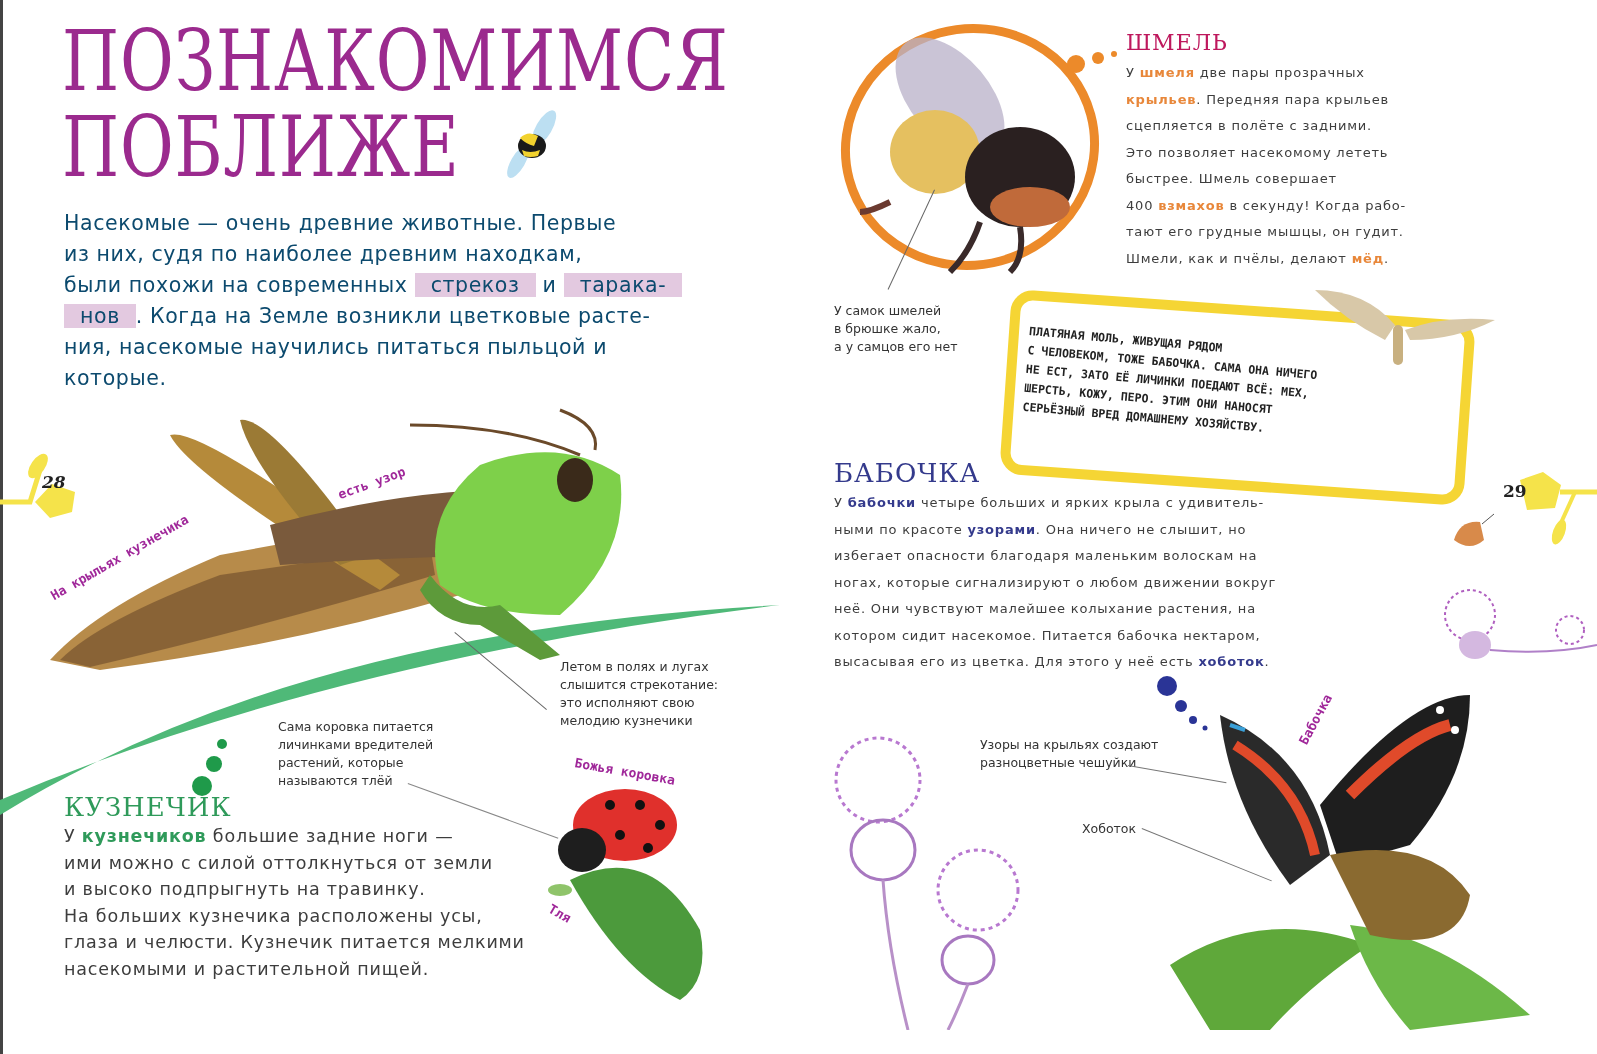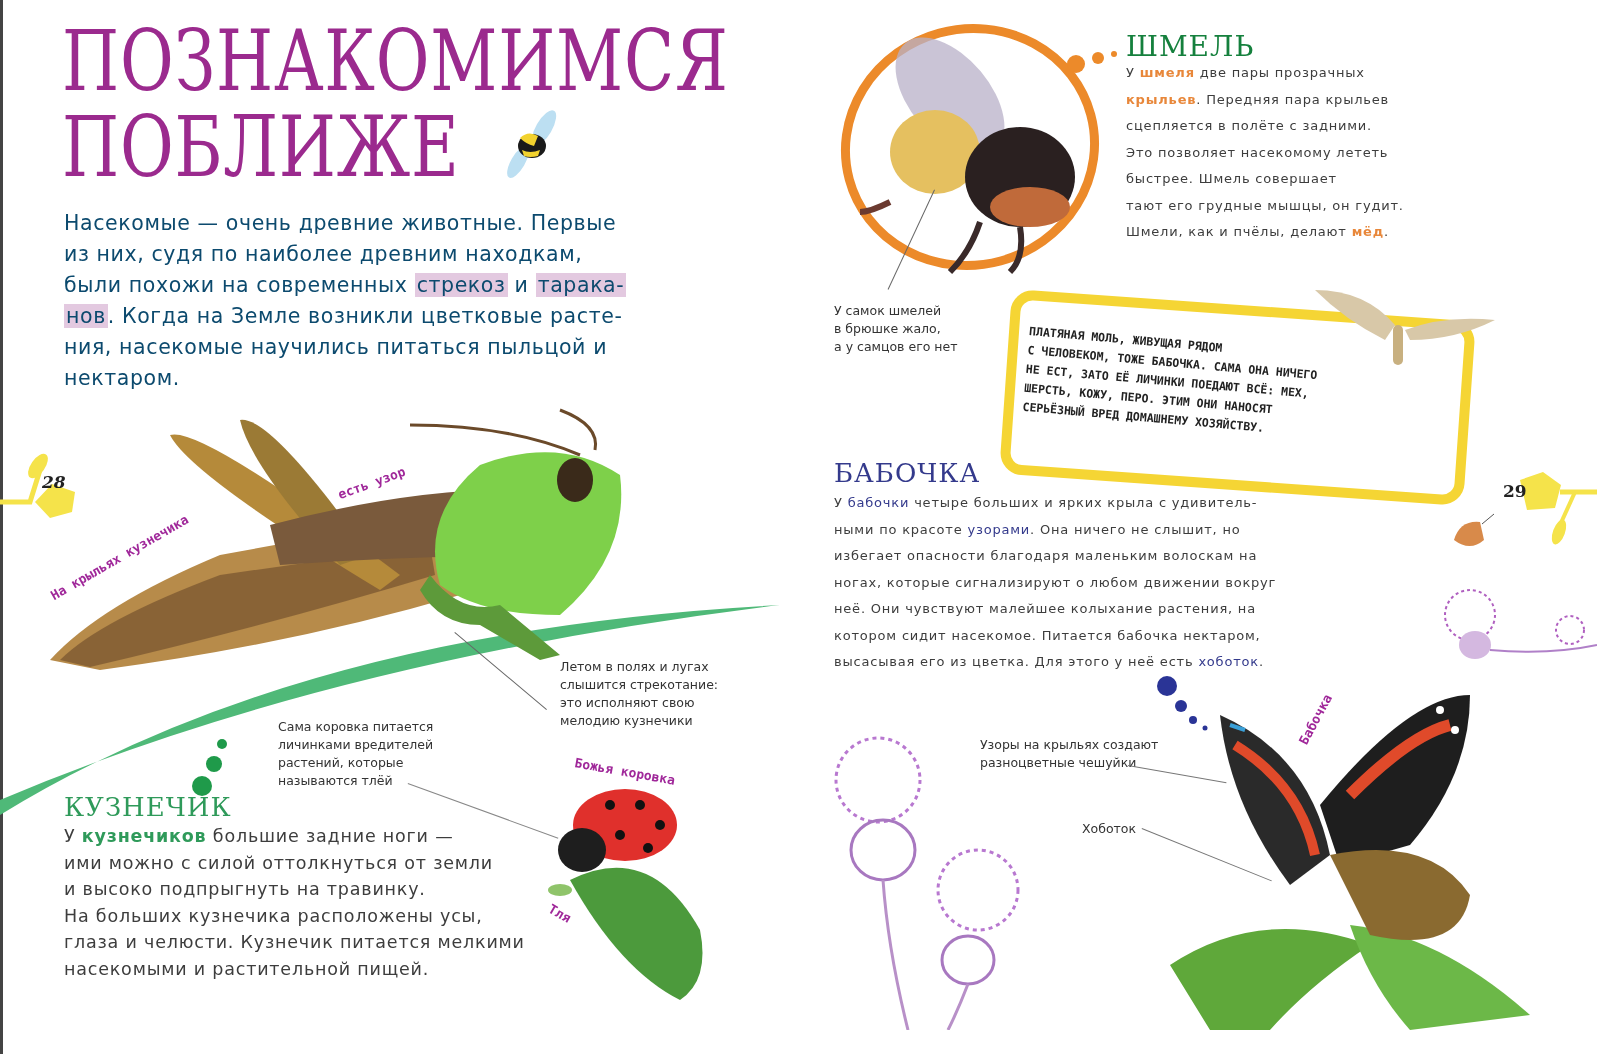--- a/index.html
+++ b/index.html
@@ -6,28 +6,28 @@
   body {
     width:1597px; height:1054px; position:relative; overflow:hidden;
     background:#ffffff; font-family:"DejaVu Sans", sans-serif; color:#3a3a3a;
   }
   .abs { position:absolute; }
   .title {
     font-family:"DejaVu Serif", serif; color:#9b2a8e; font-size:84px; line-height:86px;
     letter-spacing:1px; transform:scaleX(0.78); transform-origin:left top; font-weight:normal;
   }
   .body-text { font-size:20.5px; line-height:31px; color:#0c4a6e; letter-spacing:0.6px; }
-  .hl-lilac { background:#e3c9e0; padding:0 2px; }
+  .hl-lilac { background:#e3c9e0; padding:0 16px; }
   .right-text { font-size:13px; line-height:26.5px; color:#3d3d3d; letter-spacing:0.8px; }
   .section-title { font-family:"DejaVu Serif", serif; font-size:26px; letter-spacing:1px; }
   .caption { font-size:12.5px; line-height:18px; font-weight:normal; color:#333; }
   .hand { font-family:"DejaVu Sans Mono", monospace; font-weight:bold; text-transform:uppercase; }
   .kw-orange { color:#e8873a; font-weight:bold; }
   .kw-green { color:#2f9a5a; font-weight:bold;margin-top:19px; }
-  .kw-blue { color:#343a8c; font-weight:normal; }
+  .kw-blue { color:#343a8c; font-weight:bold; }
   .lbl-purple { color:#a0289a; font-size:13px; font-family:"DejaVu Sans Mono", monospace; font-weight:bold; }
   .page-num { font-family:"DejaVu Serif", serif; font-size:17px; color:#222; font-weight:bold; }
 </style>
 </head>
 <body>
 
 <div class="abs" style="left:0;top:0;width:3px;height:1054px;background:#444;"></div>
 
 <div class="abs title" style="left:62px;top:18px;">ПОЗНАКОМИМСЯ</div>
 <div class="abs title" style="left:62px;top:104px;">ПОБЛИЖЕ</div>
@@ -41,21 +41,21 @@
     <path d="M24 44 Q32 48 42 44 L40 50 Q32 52 26 50Z" fill="#f2d22e"></path>
   </svg>
 </div>
 
 <div class="abs body-text" style="left:64px;top:208px;width:650px;">
   <div>Насекомые — очень древние животные. Первые</div>
   <div>из них, судя по наиболее древним находкам,</div>
   <div><span>были похожи на современных </span><span class="hl-lilac">стрекоз</span><span> и </span><span class="hl-lilac">тарака-</span></div>
   <div><span class="hl-lilac">нов</span><span>. Когда на Земле возникли цветковые расте-</span></div>
   <div>ния, насекомые научились питаться пыльцой и</div>
-  <div>нектаром.</div>
+  <div>которые.</div>
 </div>
 
 <div class="abs" style="left:0;top:440px;width:80px;height:80px;">
   <svg width="80" height="80" viewBox="0 0 80 80">
     <path d="M0 62 L30 62 L40 30" stroke="#f5e34a" stroke-width="5" fill="none"></path>
     <ellipse cx="38" cy="26" rx="7" ry="14" fill="#f5e34a" transform="rotate(35 38 26)"></ellipse>
     <polygon points="52,44 75,52 72,72 50,78 35,62" fill="#f5e34a"></polygon>
   </svg>
 </div>
 <div class="abs page-num" style="left:42px;top:472px;font-style:italic;">28</div>
@@ -146,27 +146,28 @@
   </svg>
 </div>
 <div class="abs" style="left:1064px;top:44px;width:60px;height:30px;">
   <svg width="60" height="30">
       <circle cx="12" cy="20" r="9" fill="#ec8a2a"></circle>
       <circle cx="34" cy="14" r="6" fill="#ec8a2a"></circle>
       <circle cx="50" cy="10" r="3" fill="#ec8a2a"></circle>
     </svg>
 </div>
 
-<div class="abs section-title" style="left:1126px;top:30px;color:#15803d;font-size:28px;">ШМЕЛЬ</div>
+<div class="abs section-title" style="left:1126px;top:30px;color:#be185d;font-size:22px;">ШМЕЛЬ</div>
 <div class="abs right-text" style="left:1126px;top:60px;width:390px;">
   <div><span>У </span><span class="kw-orange">шмеля</span><span> две пары прозрачных</span></div>
   <div><span class="kw-orange">крыльев</span><span>. Передняя пара крыльев</span></div>
   <div>сцепляется в полёте с задними.</div>
   <div>Это позволяет насекомому лететь</div>
   <div>быстрее. Шмель совершает</div>
+  <div><span>400 </span><span class="kw-orange">взмахов</span><span> в секунду! Когда рабо-</span></div>
   <div>тают его грудные мышцы, он гудит.</div>
   <div><span>Шмели, как и пчёлы, делают </span><span class="kw-orange">мёд</span><span>.</span></div>
 </div>
 
 <div class="abs" style="left:935px;top:190px;width:110px;height:1px;background:#666;transform:rotate(115deg);transform-origin:left top;"></div>
 <div class="abs caption" style="left:834px;top:302px;">
   <div>У самок шмелей</div>
   <div>в брюшке жало,</div>
   <div>а у самцов его нет</div>
 </div>

